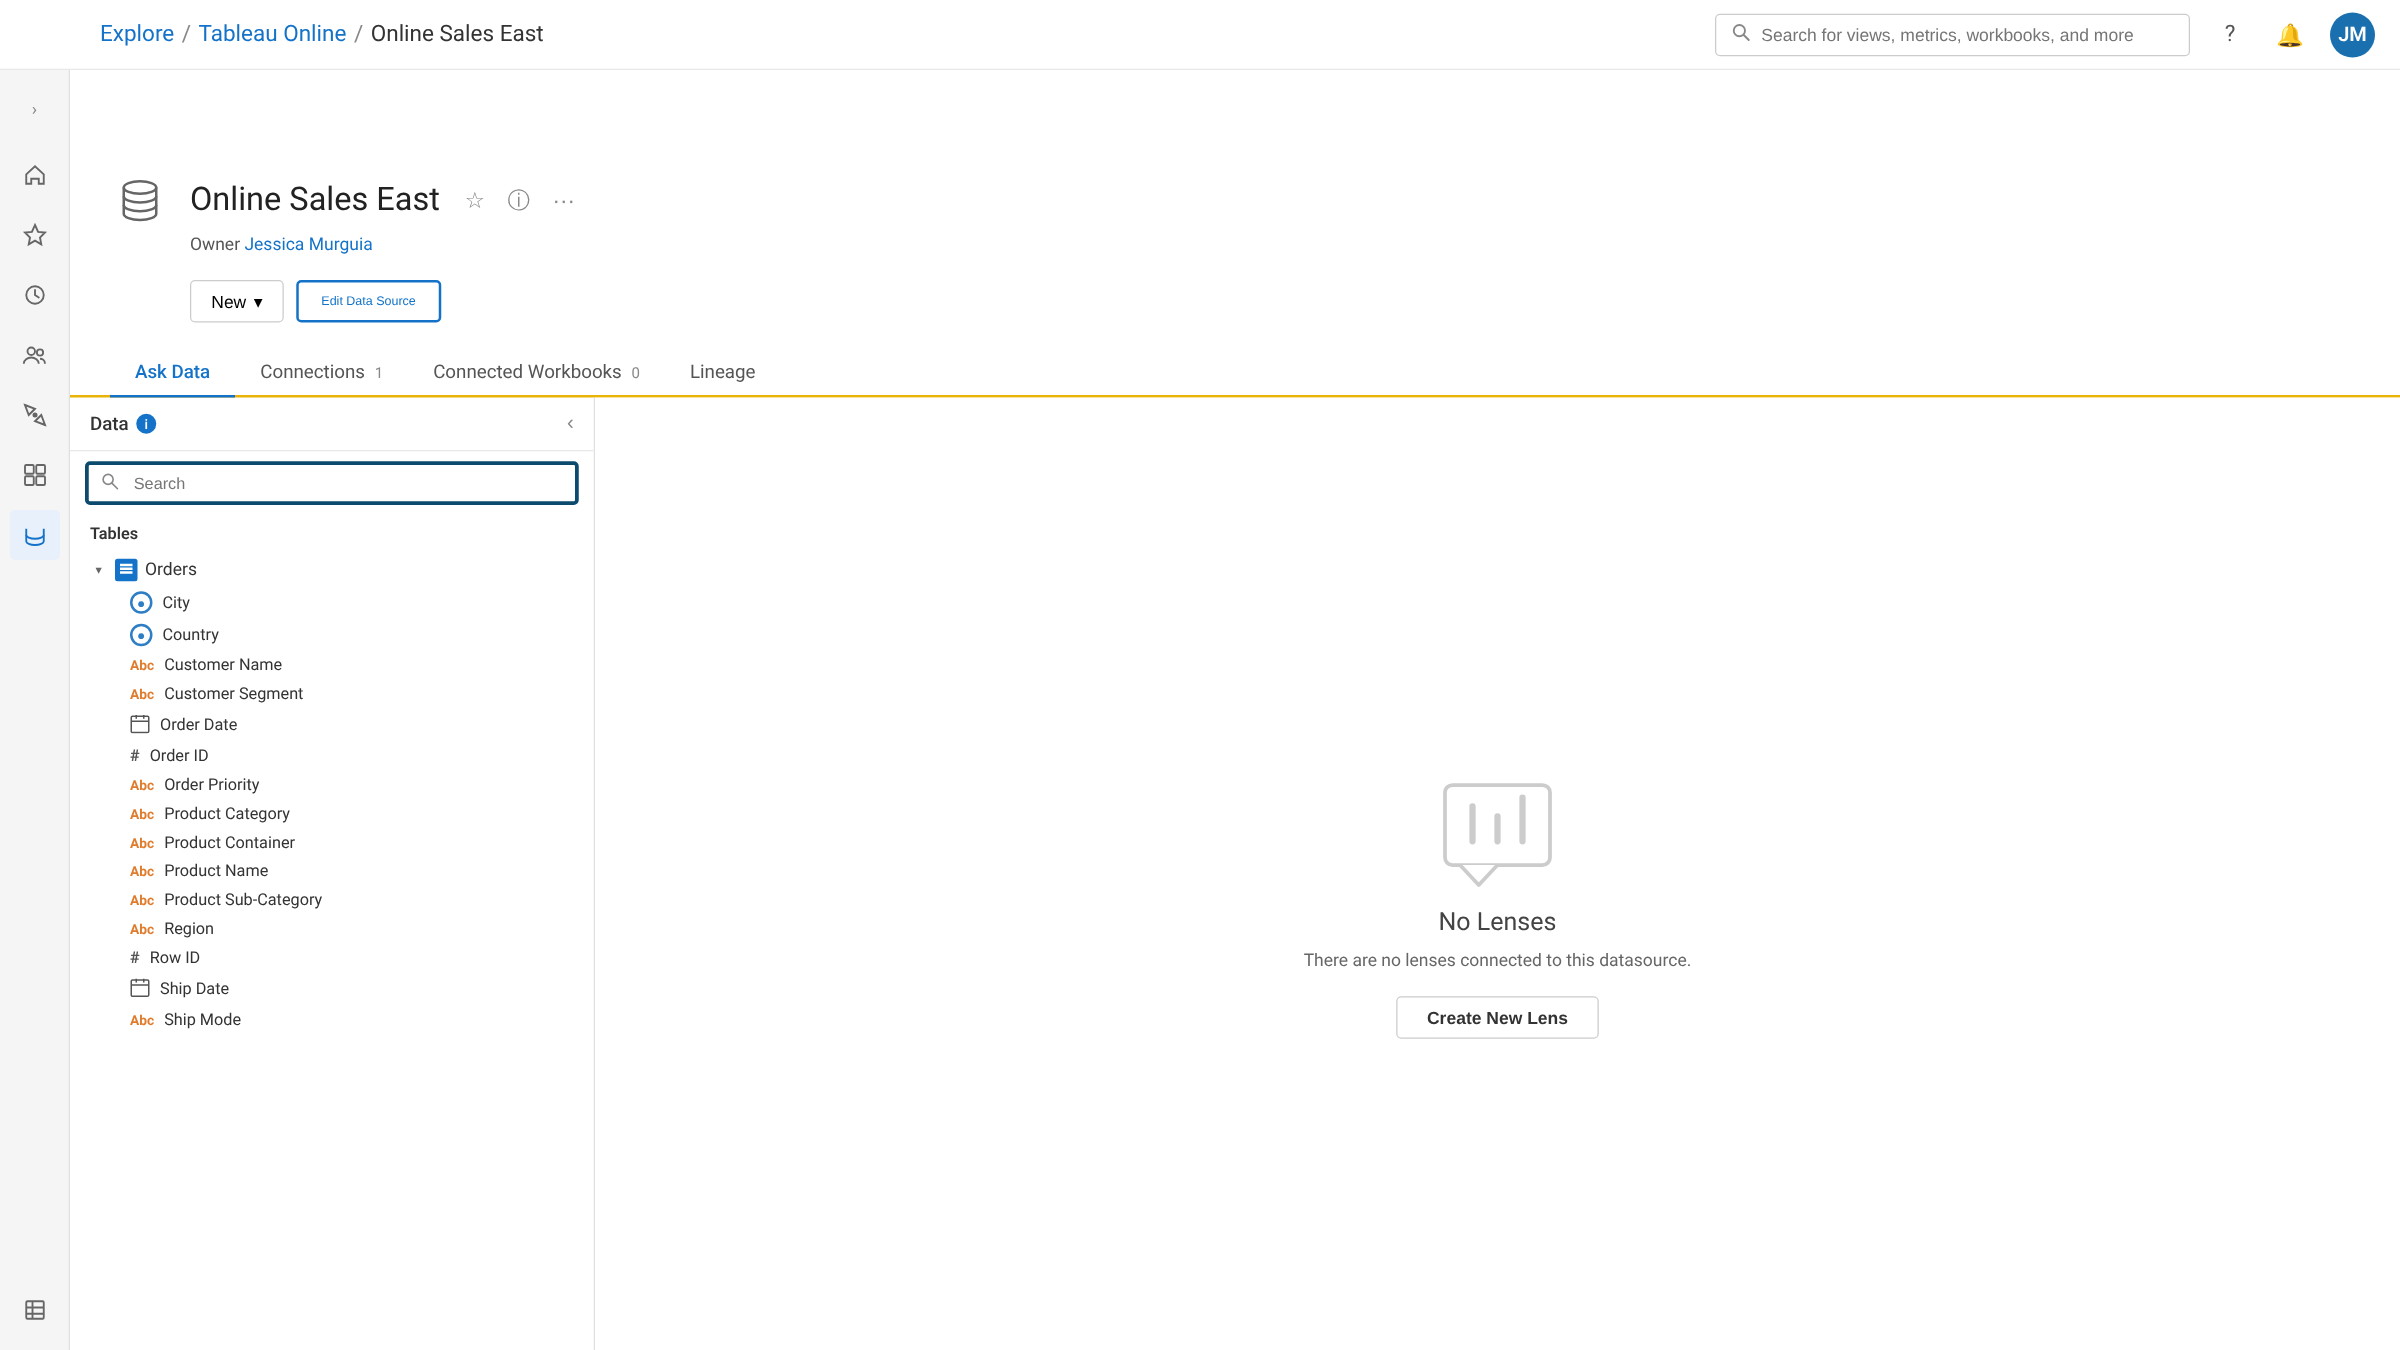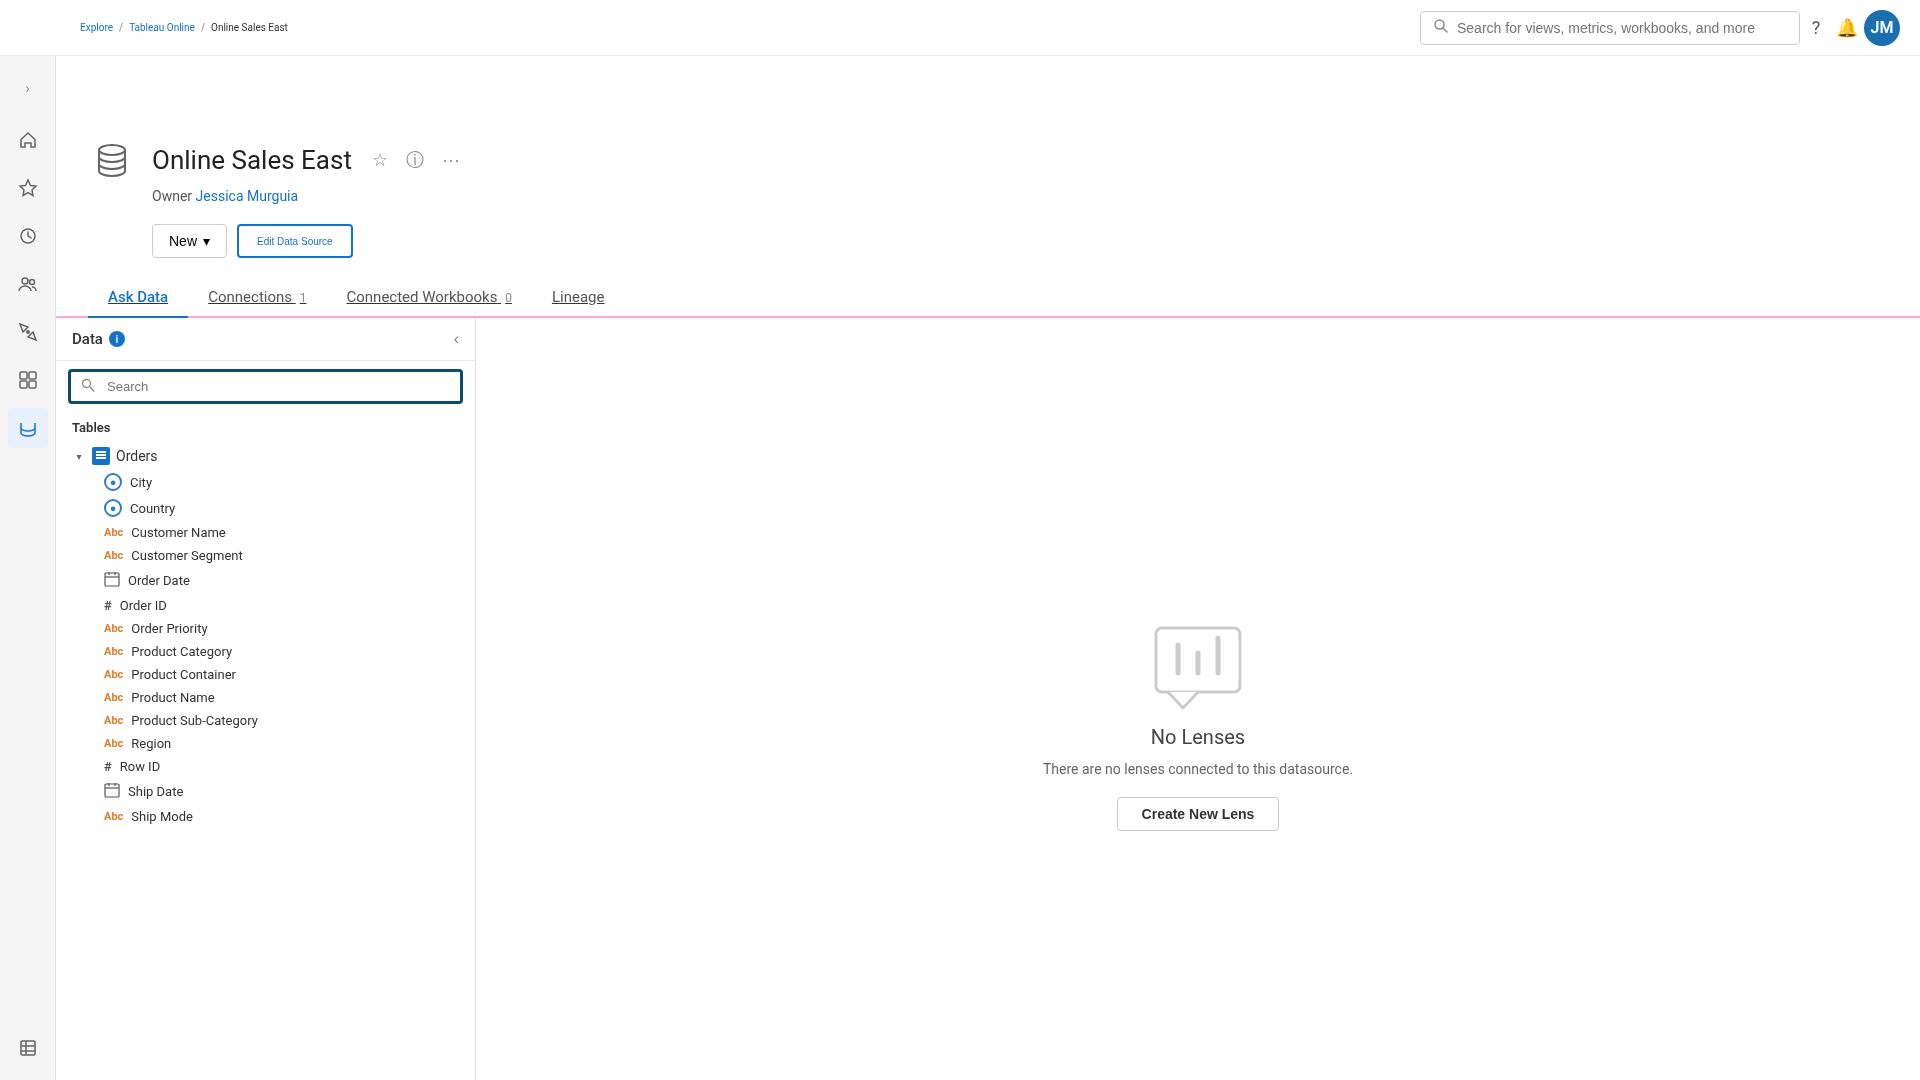--- a/index.html
+++ b/index.html
@@ -4,25 +4,25 @@
   <style>
     * { box-sizing: border-box; margin: 0; padding: 0; }
     body { font-family: -apple-system, BlinkMacSystemFont, 'Segoe UI', Roboto, sans-serif; background: #fff; color: #333; width: 1920px; height: 1080px; overflow: hidden; }
 
     
     .top-nav {
       display: flex; align-items: center; justify-content: space-between;
       height: 56px; padding: 0 20px 0 80px; border-bottom: 1px solid #e8e8e8;
       background: #fff;
     }
-    .breadcrumb { display: flex; align-items: center; gap: 6px; font-size: 10px; }
+    .breadcrumb { display: flex; align-items: center; gap: 6px; font-size: 18px; }
     .breadcrumb a { color: #1473c8; text-decoration: none; }
     .breadcrumb span { color: #888; }
     .breadcrumb .current { color: #333; }
-    .nav-right { display: flex; align-items: center; }
+    .nav-right { display: flex; align-items: center; gap: 16px; }
     .search-bar {
       display: flex; align-items: center; gap: 8px;
       border: 1px solid #ccc; border-radius: 4px; padding: 6px 12px;
       width: 380px; background: #fff;
     }
     .search-bar input { border: none; outline: none; font-size: 14px; color: #666; width: 100%; background: transparent; }
     .nav-icon { width: 32px; height: 32px; display: flex; align-items: center; justify-content: center; cursor: pointer; border-radius: 50%; color: #555; font-size: 18px; }
     .avatar {
       width: 36px; height: 36px; border-radius: 50%; background: #1a6faf;
       display: flex; align-items: center; justify-content: center;
@@ -69,22 +69,22 @@
       padding: 8px 16px; border: 1px solid #ccc; border-radius: 4px; background: #fff;
       font-size: 14px; cursor: pointer; display: flex; gap: 6px;
     }
     .btn-edit {
       padding: 8px 18px; border: 2px solid #1473c8; border-radius: 4px; background: #fff;
       font-size: 10px; cursor: pointer; color: #1473c8; font-weight: 500;
     }
 
     
     .tabs {
-      display: flex; gap: 0; border-bottom: 2px solid #f9a8d4;
-      padding: 0 32px; margin-left: 0; text-decoration: underline;
+      display: flex; gap: 0; border-bottom: 2px solid #eab308;
+      padding: 0 32px; margin-left: 0;
     }
     .tab {
       padding: 10px 20px; font-size: 15px; cursor: pointer; color: #555;
       border-bottom: 2px solid transparent; margin-bottom: -2px;
     }
     .tab.active { color: #1473c8; border-bottom: 2px solid #1473c8; font-weight: 500; }
     .tab-badge { font-size: 12px; color: #888; margin-left: 4px; }
 
     
     .content-area {

